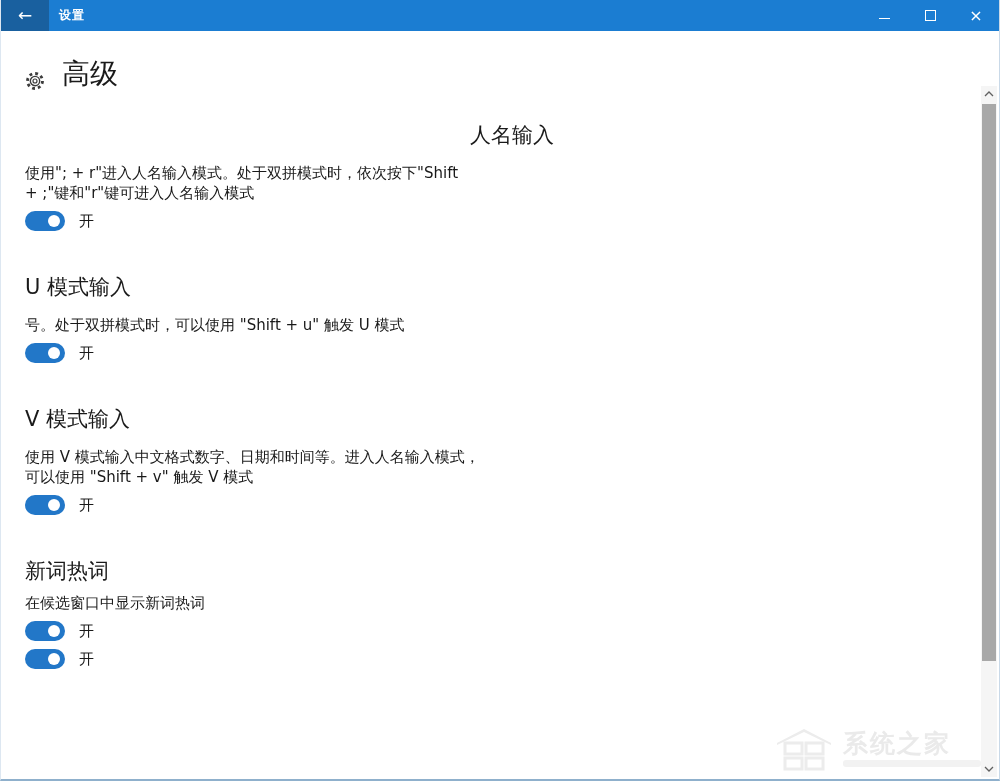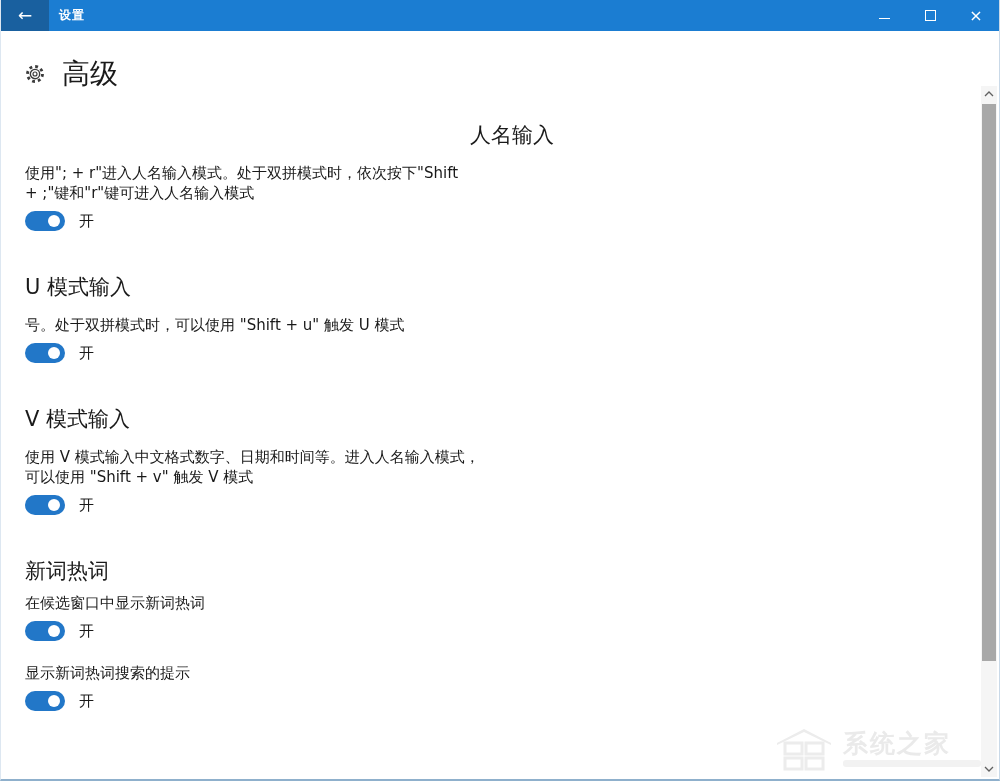--- a/index.html
+++ b/index.html
@@ -26,21 +26,21 @@
   }
   .back-btn span{color:#ffffff;font-size:17px;line-height:1;}
   .tb-title{color:#ffffff;font-size:12px;font-weight:bold;margin-left:10px;letter-spacing:1px;}
   .win-controls{margin-left:auto;display:flex;height:31px;}
   .win-btn{width:46px;height:31px;display:flex;align-items:center;justify-content:center;color:#fff;}
   .min-glyph{width:11px;height:0;border-top:1px solid #ffffff;margin-top:6px;}
   .max-glyph{width:9px;height:9px;border:1px solid #ffffff;}
   .close-glyph{font-size:16px;line-height:1;font-weight:400;}
   
   .content{padding:0 0 0 24px;}
-  .page-header{display:flex;align-items:center;gap:17px;padding-top:26px;}
+  .page-header{display:flex;align-items:flex-end;gap:17px;padding-top:26px;}
   .page-header h1{font-size:28px;font-weight:400;margin:0;line-height:34px;}
   .gear{width:20px;height:20px;flex:0 0 auto;}
   h2.sec{font-size:21px;font-weight:400;line-height:28px;margin:42px 0 0;}
   h2.sec.first{margin-top:30px;text-align:center;}
   .desc{font-size:15px;line-height:20px;margin-top:14px;color:#191919;max-width:470px;}
   .toggle-row{display:flex;align-items:center;margin-top:8px;height:20px;}
   .toggle{
     width:40px;height:20px;border-radius:10px;background:#2277c8;
     position:relative;cursor:pointer;flex:0 0 auto;
   }
@@ -146,21 +146,20 @@
       <h2 class="sec">新词热词</h2>
 
       <div class="item-label">在候选窗口中显示新词热词</div>
       <div class="toggle-row">
         <div class="toggle">
           <div class="knob"></div>
         </div>
         <span class="toggle-label">开</span>
       </div>
 
-      <div class="item-label second">显示新词热词搜索的提示</div>
       <div class="toggle-row">
         <div class="toggle">
           <div class="knob"></div>
         </div>
         <span class="toggle-label">开</span>
       </div>
     </section>
   </div>
 
   <div class="watermark">

